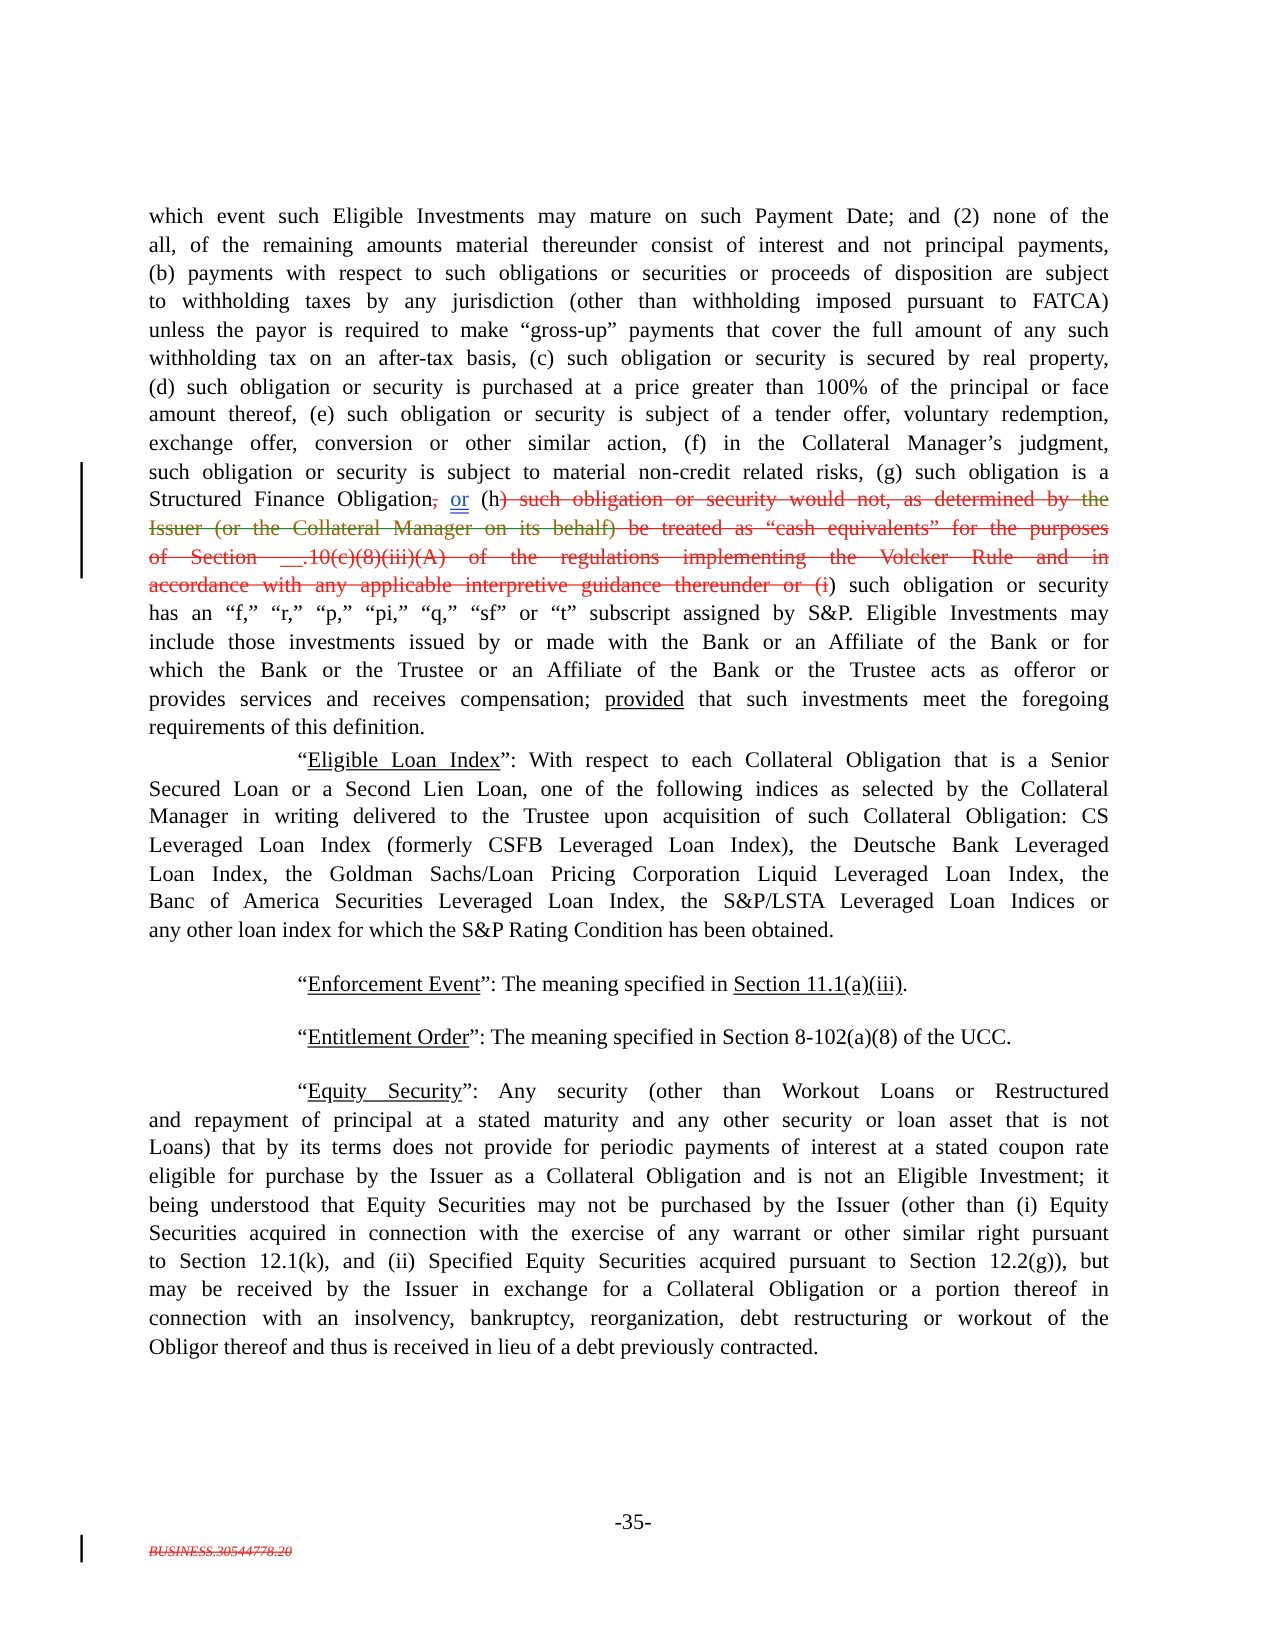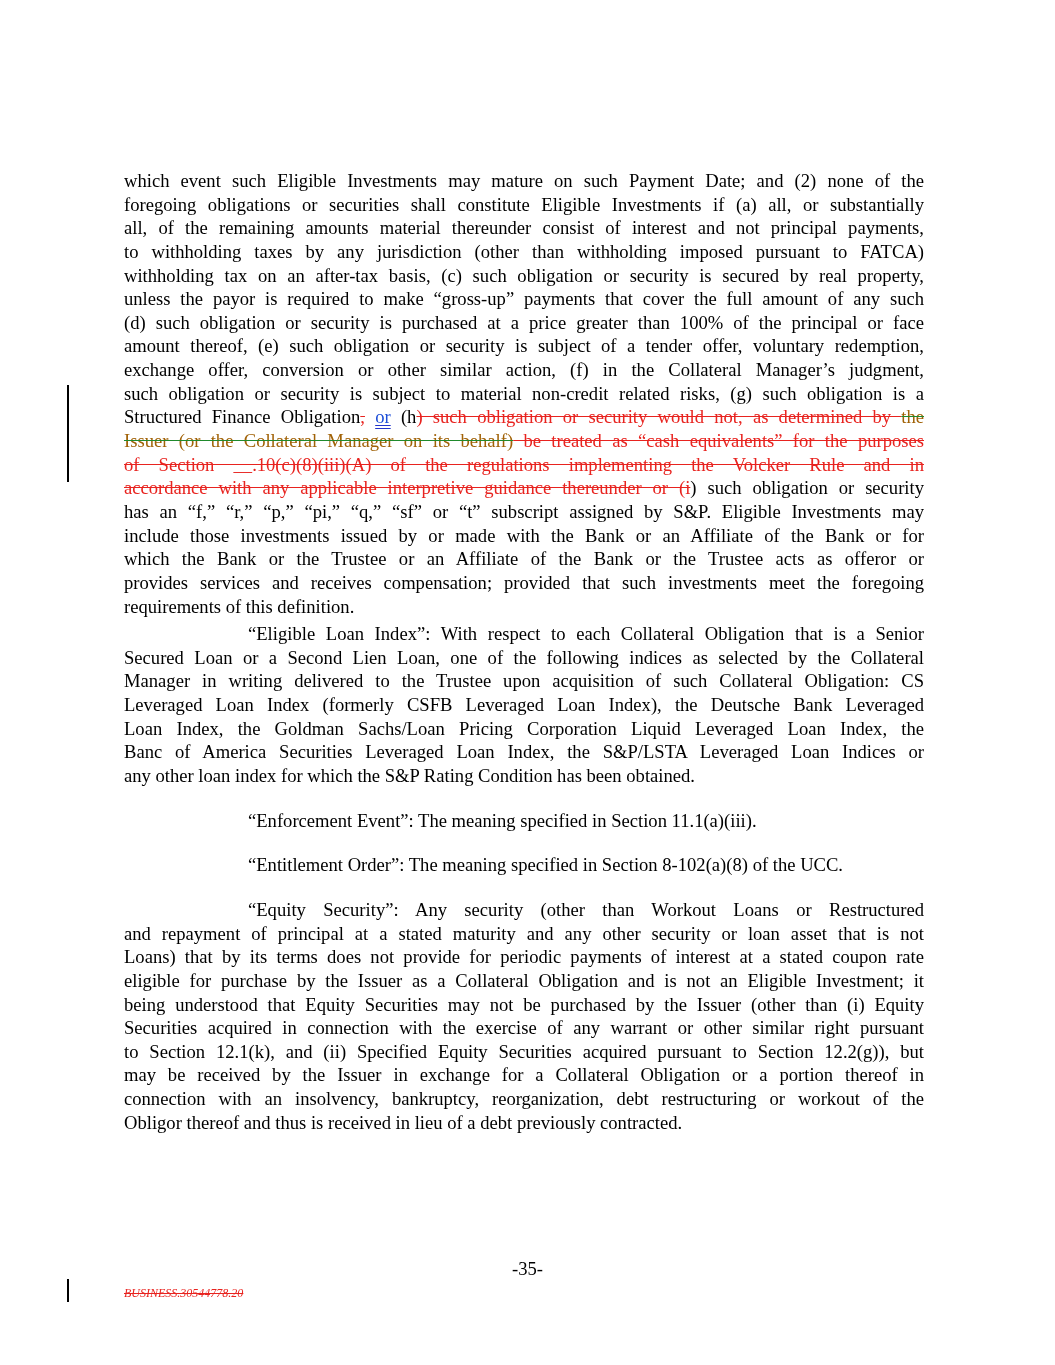--- a/index.html
+++ b/index.html
@@ -9,43 +9,43 @@
     font-family: "Liberation Serif", "DejaVu Serif", serif;
     font-size: 18.6px; color: #000;
   }
   .para { position: absolute; left: 124px; width: 800px; }
   .line {
     height: 23.65px; line-height: 23.65px; white-space: nowrap;
     text-align: justify; text-align-last: justify; overflow: visible;
   }
   .line.last { text-align-last: left; }
   .indent { padding-left: 124px; }
-  .u { text-underline-offset: 2px; }
+  .u { text-decoration: underline; text-underline-offset: 2px; }
   .del { color: #e8231f; text-decoration: line-through; text-decoration-color: #e8231f; }
   .mov { color: #a16207; text-decoration: line-through; text-decoration-color: #1f8a2c; }
   .ins { color: #1d4ed8; text-decoration: underline double; text-decoration-color: #2233cc; text-underline-offset: 2px; }
   .change-bar { position: absolute; width: 2px; background: #000; }
   .page-num { position: absolute; left: 0; width: 1055px; top: 1258px; text-align: center; font-size: 18.6px; }
   .footer-id { position: absolute; left: 124px; top: 1286px; font-size: 12px; font-style: italic; }
 </style>
 </head>
 <body>
 
 <div class="page">
 
   <div class="change-bar" style="left:67px; top:385px; height:97px;"></div>
   <div class="change-bar" style="left:67px; top:1279px; height:23px;"></div>
 
   <div class="para" id="para1" style="top:125px;margin-top:44px;">
       <div class="line"><span>which event such Eligible Investments may mature on such Payment Date; and (2) none of the</span></div>
-      <div class="line"><span>foregoing obligations or securities shall constitute Eligible Investments if (a) all, or substantially</span></div>
       <div class="line"><span>all, of the remaining amounts material thereunder consist of interest and not principal payments,</span></div>
+      <div class="line"><span>(b) payments with respect to such obligations or securities or proceeds of disposition are subject</span></div>
       <div class="line"><span>to withholding taxes by any jurisdiction (other than withholding imposed pursuant to FATCA)</span></div>
+      <div class="line"><span>unless the payor is required to make “gross-up” payments that cover the full amount of any such</span></div>
       <div class="line"><span>withholding tax on an after-tax basis, (c) such obligation or security is secured by real property,</span></div>
-      <div class="line"><span>unless the payor is required to make “gross-up” payments that cover the full amount of any such</span></div>
       <div class="line"><span>(d) such obligation or security is purchased at a price greater than 100% of the principal or face</span></div>
       <div class="line"><span>amount thereof, (e) such obligation or security is subject of a tender offer, voluntary redemption,</span></div>
       <div class="line"><span>exchange offer, conversion or other similar action, (f) in the Collateral Manager’s judgment,</span></div>
       <div class="line"><span>such obligation or security is subject to material non-credit related risks, (g) such obligation is a</span></div>
       <div class="line"><span>Structured Finance Obligation</span><span class="del">,</span><span> </span><span class="ins">or</span><span> (h</span><span class="del">) such obligation or security would not, as determined by </span><span class="mov">the</span></div>
       <div class="line"><span class="mov">Issuer (or the Collateral Manager on its behalf)</span><span class="del"> be treated as “cash equivalents” for the purposes</span></div>
       <div class="line"><span class="del">of Section __.10(c)(8)(iii)(A) of the regulations implementing the Volcker Rule and in</span></div>
       <div class="line"><span class="del">accordance with any applicable interpretive guidance thereunder or (i</span><span>) such obligation or security</span></div>
       <div class="line"><span>has an “f,” “r,” “p,” “pi,” “q,” “sf” or “t” subscript assigned by S&amp;P.  Eligible Investments may</span></div>
       <div class="line"><span>include those investments issued by or made with the Bank or an Affiliate of the Bank or for</span></div>

